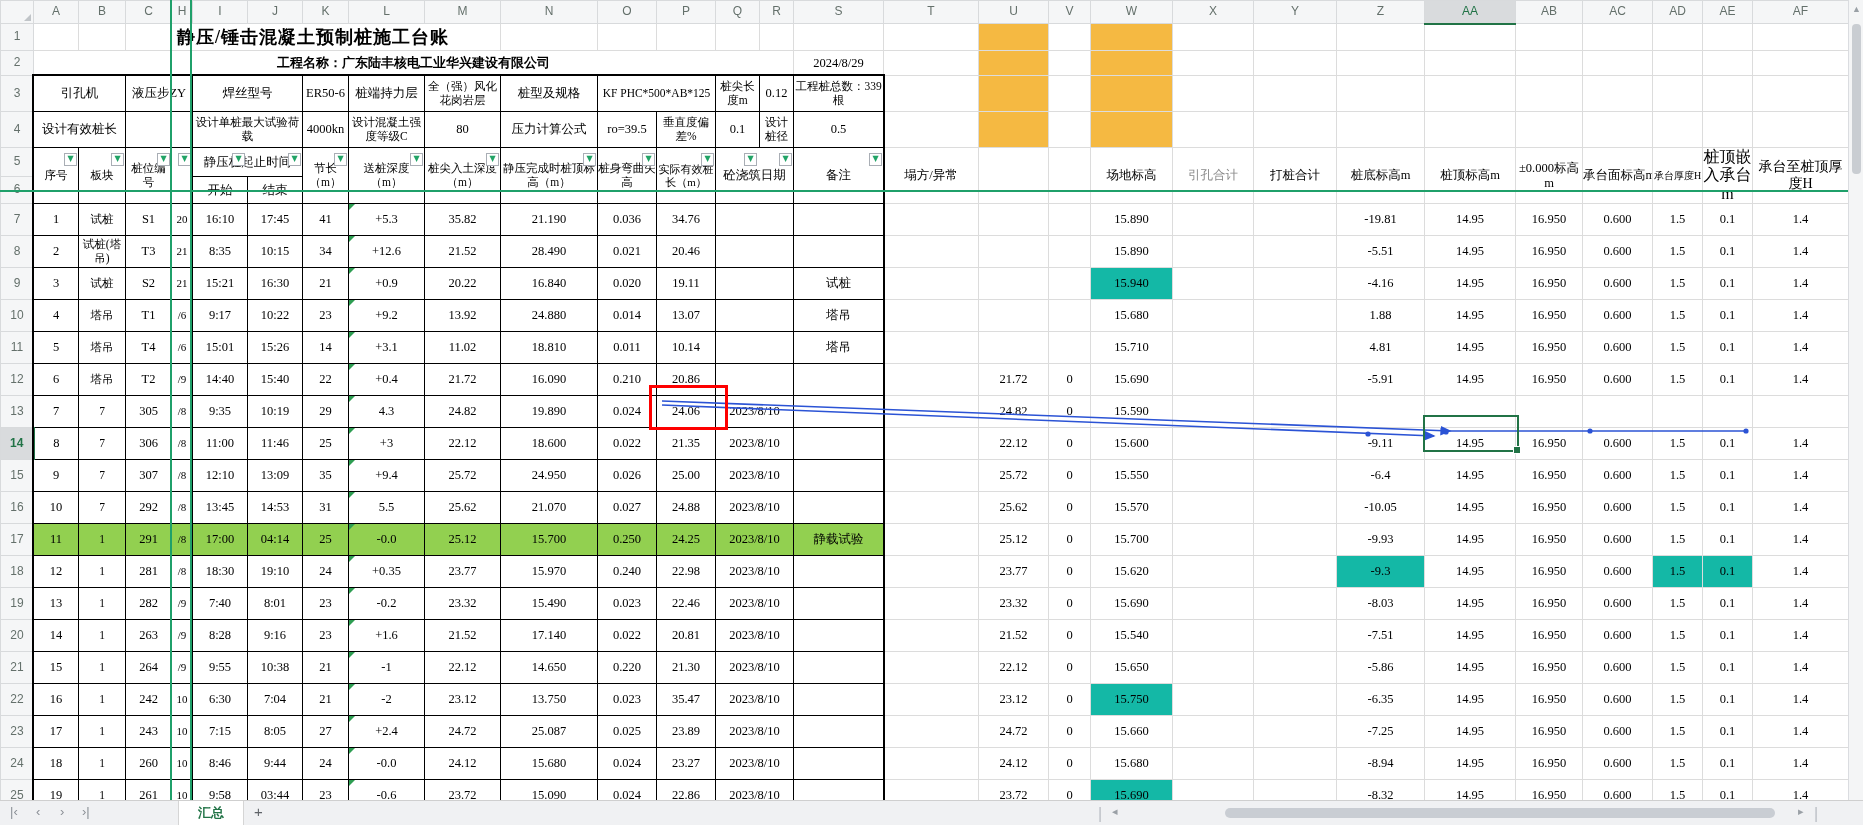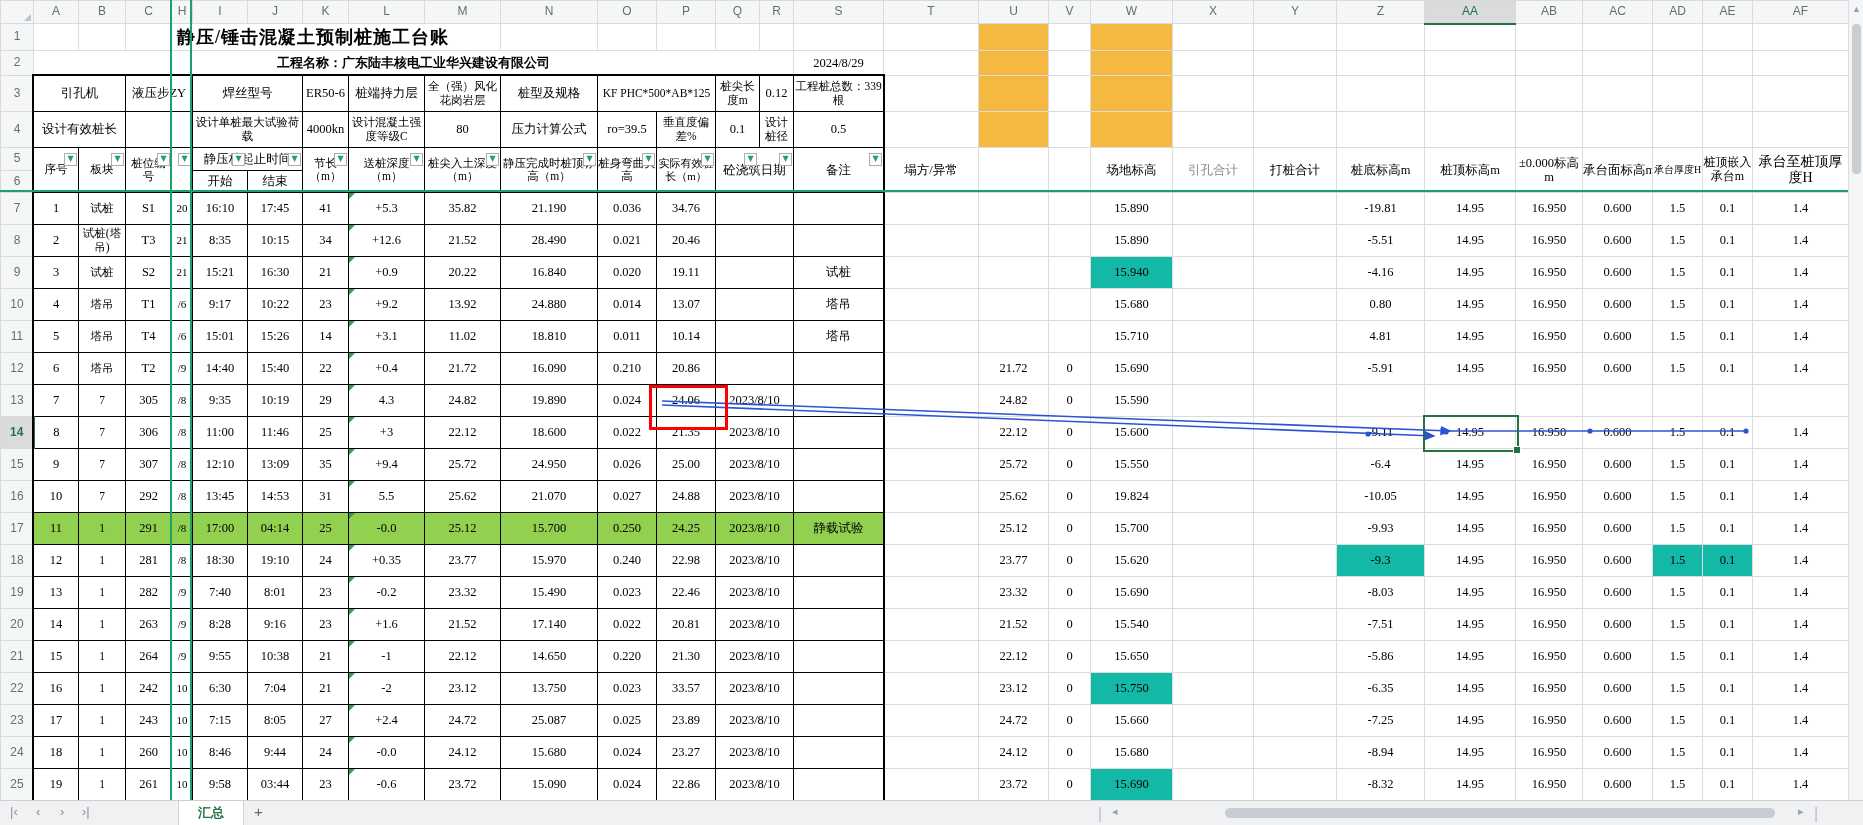--- a/index.html
+++ b/index.html
@@ -261,21 +261,21 @@
         <td class="gl" rowspan="2"></td>
         <td class="gl" rowspan="2"></td>
         <td class="gl nw" rowspan="2">场地标高</td>
         <td class="gl nw gray" rowspan="2">引孔合计</td>
         <td class="gl nw" rowspan="2">打桩合计</td>
         <td class="gl nw" rowspan="2">桩底标高m</td>
         <td class="gl nw" rowspan="2">桩顶标高m</td>
         <td class="gl wrap" rowspan="2" style="font-size:12.5px">±0.000标高m</td>
         <td class="gl nw" rowspan="2">承台面标高m</td>
         <td class="gl wrap" rowspan="2" style="font-size:10px">承台厚度H</td>
-        <td class="gl wrap" rowspan="2" style="font-size:12px">桩顶嵌入承台m</td>
+        <td class="gl wrap" rowspan="2" style="font-size:16px">桩顶嵌入承台m</td>
         <td class="gl wrap" rowspan="2" style="font-size:14px">承台至桩顶厚度H</td>
       </tr>
       <tr style="height:22px">
         <td class="rh">6</td>
         <td class="tb">开始</td>
         <td class="tb">结束</td>
       </tr>
 
     <tr style="height: 32px;">
           <td class="rh">7</td>
@@ -382,21 +382,21 @@
           <td class="tb">0.014</td>
           <td class="tb">13.07</td>
           <td colspan="2" class="tb"></td>
           <td class="tb">塔吊</td>
           <td class="gl"></td>
           <td class="gl"></td>
           <td class="gl"></td>
           <td class="gl">15.680</td>
           <td class="gl"></td>
           <td class="gl"></td>
-          <td class="gl">0.80</td>
+          <td class="gl">1.88</td>
           <td class="gl">14.95</td>
           <td class="gl">16.950</td>
           <td class="gl">0.600</td>
           <td class="gl">1.5</td>
           <td class="gl">0.1</td>
           <td class="gl">1.4</td>
         </tr>
         <tr style="height: 32px;">
           <td class="rh">11</td>
           <td class="tb">5</td>
@@ -559,21 +559,21 @@
           <td class="tb tri">5.5</td>
           <td class="tb">25.62</td>
           <td class="tb">21.070</td>
           <td class="tb">0.027</td>
           <td class="tb">24.88</td>
           <td colspan="2" class="tb">2023/8/10</td>
           <td class="tb"></td>
           <td class="gl"></td>
           <td class="gl">25.62</td>
           <td class="gl">0</td>
-          <td class="gl">19.824</td>
+          <td class="gl">15.570</td>
           <td class="gl"></td>
           <td class="gl"></td>
           <td class="gl">-10.05</td>
           <td class="gl">14.95</td>
           <td class="gl">16.950</td>
           <td class="gl">0.600</td>
           <td class="gl">1.5</td>
           <td class="gl">0.1</td>
           <td class="gl">1.4</td>
         </tr>
@@ -733,21 +733,21 @@
           <td class="tb wrap">1</td>
           <td class="tb">242</td>
           <td class="tb hcol">10</td>
           <td class="tb">6:30</td>
           <td class="tb">7:04</td>
           <td class="tb">21</td>
           <td class="tb tri">-2</td>
           <td class="tb">23.12</td>
           <td class="tb">13.750</td>
           <td class="tb">0.023</td>
-          <td class="tb">33.57</td>
+          <td class="tb">35.47</td>
           <td colspan="2" class="tb">2023/8/10</td>
           <td class="tb"></td>
           <td class="gl"></td>
           <td class="gl">23.12</td>
           <td class="gl">0</td>
           <td class="gl y">15.750</td>
           <td class="gl"></td>
           <td class="gl"></td>
           <td class="gl">-6.35</td>
           <td class="gl">14.95</td>

